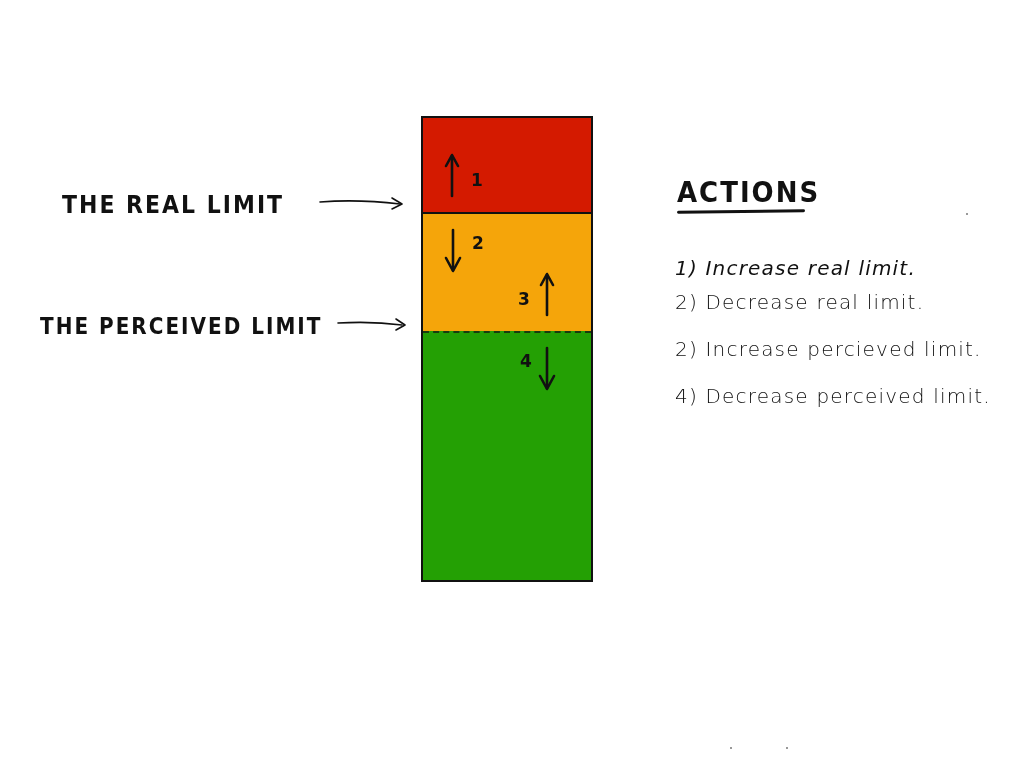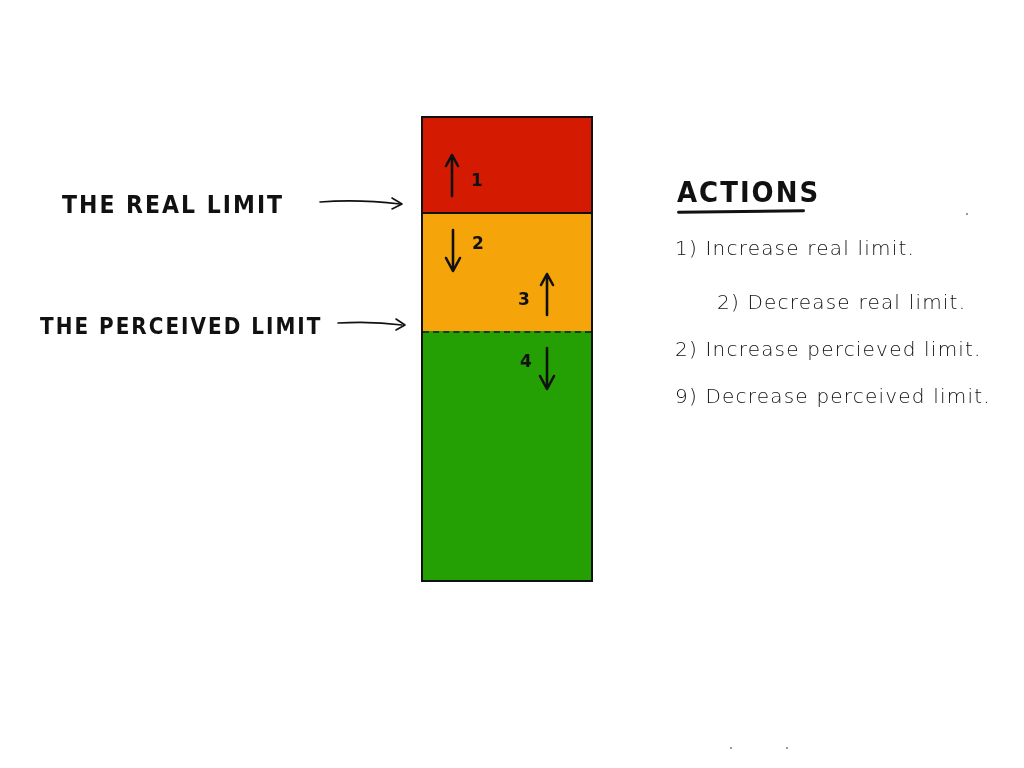--- a/index.html
+++ b/index.html
@@ -90,20 +90,20 @@
 
 <div class="abs num" style="left:520px; top:351px;">4</div>
 <svg class="abs" style="left:538px; top:346px;" width="18" height="46">
   <path d="M9 2 L9 42" stroke="#111" stroke-width="2.6" stroke-linecap="round" fill="none"></path>
   <path d="M2 30 L9 43 L16 30" stroke="#111" stroke-width="2.6" stroke-linecap="round" stroke-linejoin="round" fill="none"></path>
 </svg>
 
 <div class="abs actions-title">ACTIONS</div>
 <div class="abs actions-underline"></div>
 
-<div class="abs action-item" style="top:236px;">1) Increase real limit.</div>
-<div class="abs action-item" style="top:290px;margin-left:42px;">2) Decrease real limit.</div>
+<div class="abs action-item" style="top:256px;font-style:italic;">1) Increase real limit.</div>
+<div class="abs action-item" style="top:290px;">2) Decrease real limit.</div>
 <div class="abs action-item" style="top:337px;">2) Increase percieved limit.</div>
-<div class="abs action-item" style="top:384px;">9) Decrease perceived limit.</div>
+<div class="abs action-item" style="top:384px;">4) Decrease perceived limit.</div>
 
 <div class="abs dot" style="left:966px; top:213px;"></div>
 <div class="abs dot" style="left:730px; top:747px;"></div>
 <div class="abs dot" style="left:786px; top:747px;"></div>
 
 </body></html>

